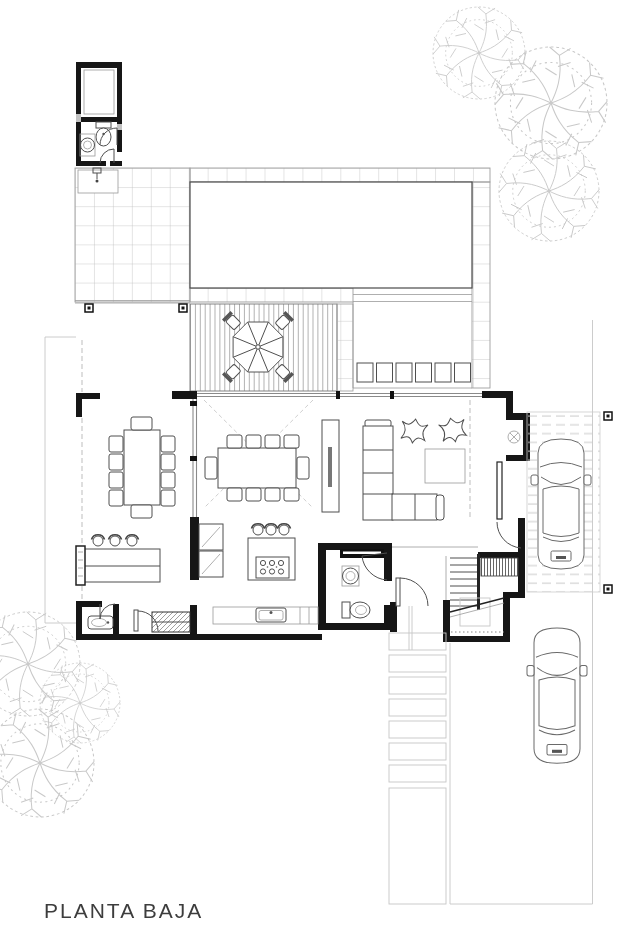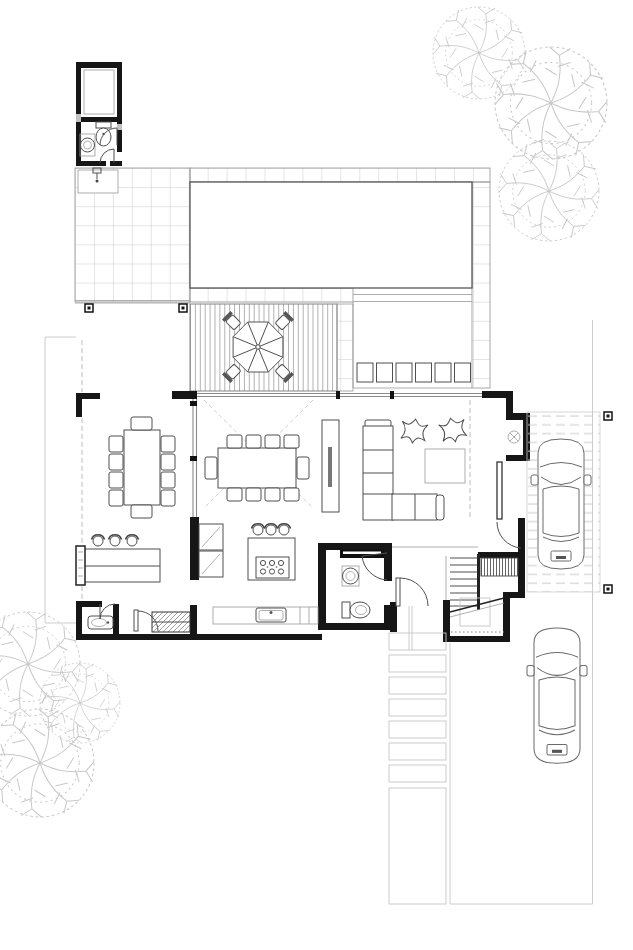--- a/index.html
+++ b/index.html
@@ -406,14 +406,15 @@
     <rect x="389" y="655" width="57" height="17" class="faint"></rect>
     <rect x="389" y="677" width="57" height="17" class="faint"></rect>
     <rect x="389" y="699" width="57" height="17" class="faint"></rect>
     <rect x="389" y="721" width="57" height="17" class="faint"></rect>
     <rect x="389" y="743" width="57" height="17" class="faint"></rect>
     <rect x="389" y="765" width="57" height="17" class="faint"></rect>
     <rect x="389" y="788" width="57" height="116" class="faint"></rect>
   </g>
 </svg>
 
+<div class="plan-title">PLANTA BAJA</div>
 
 </div>
 
 </body></html>

